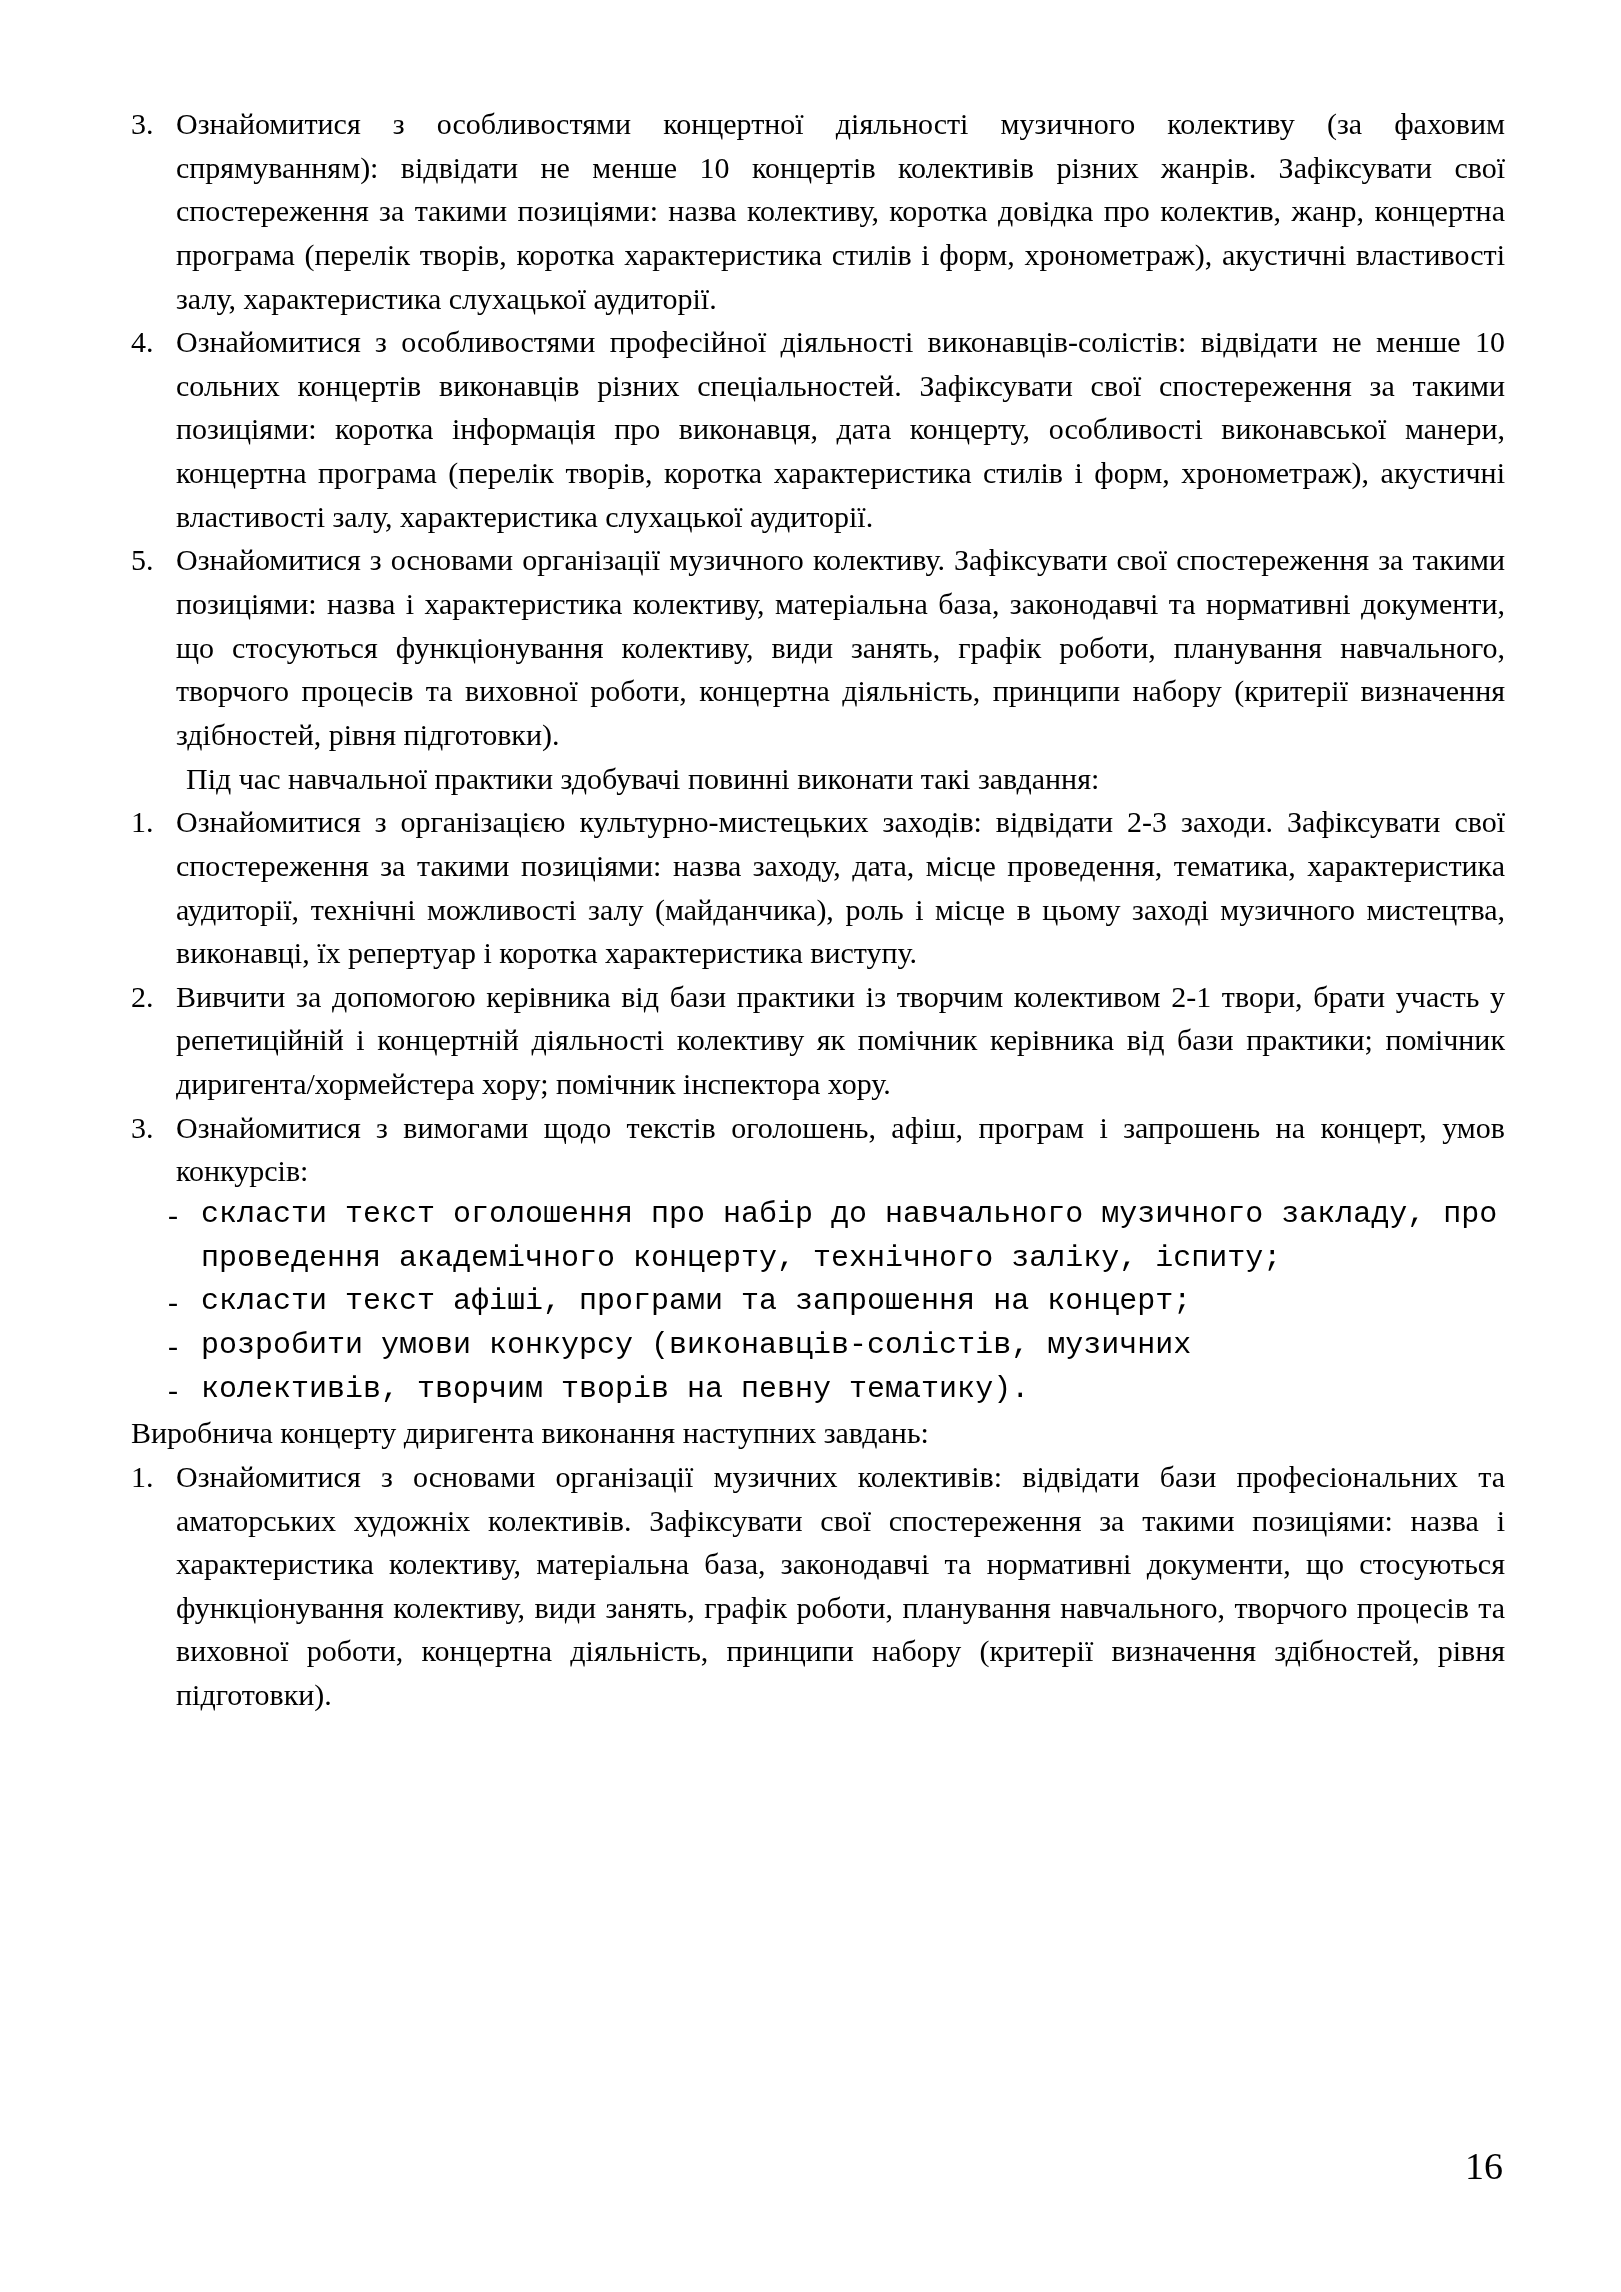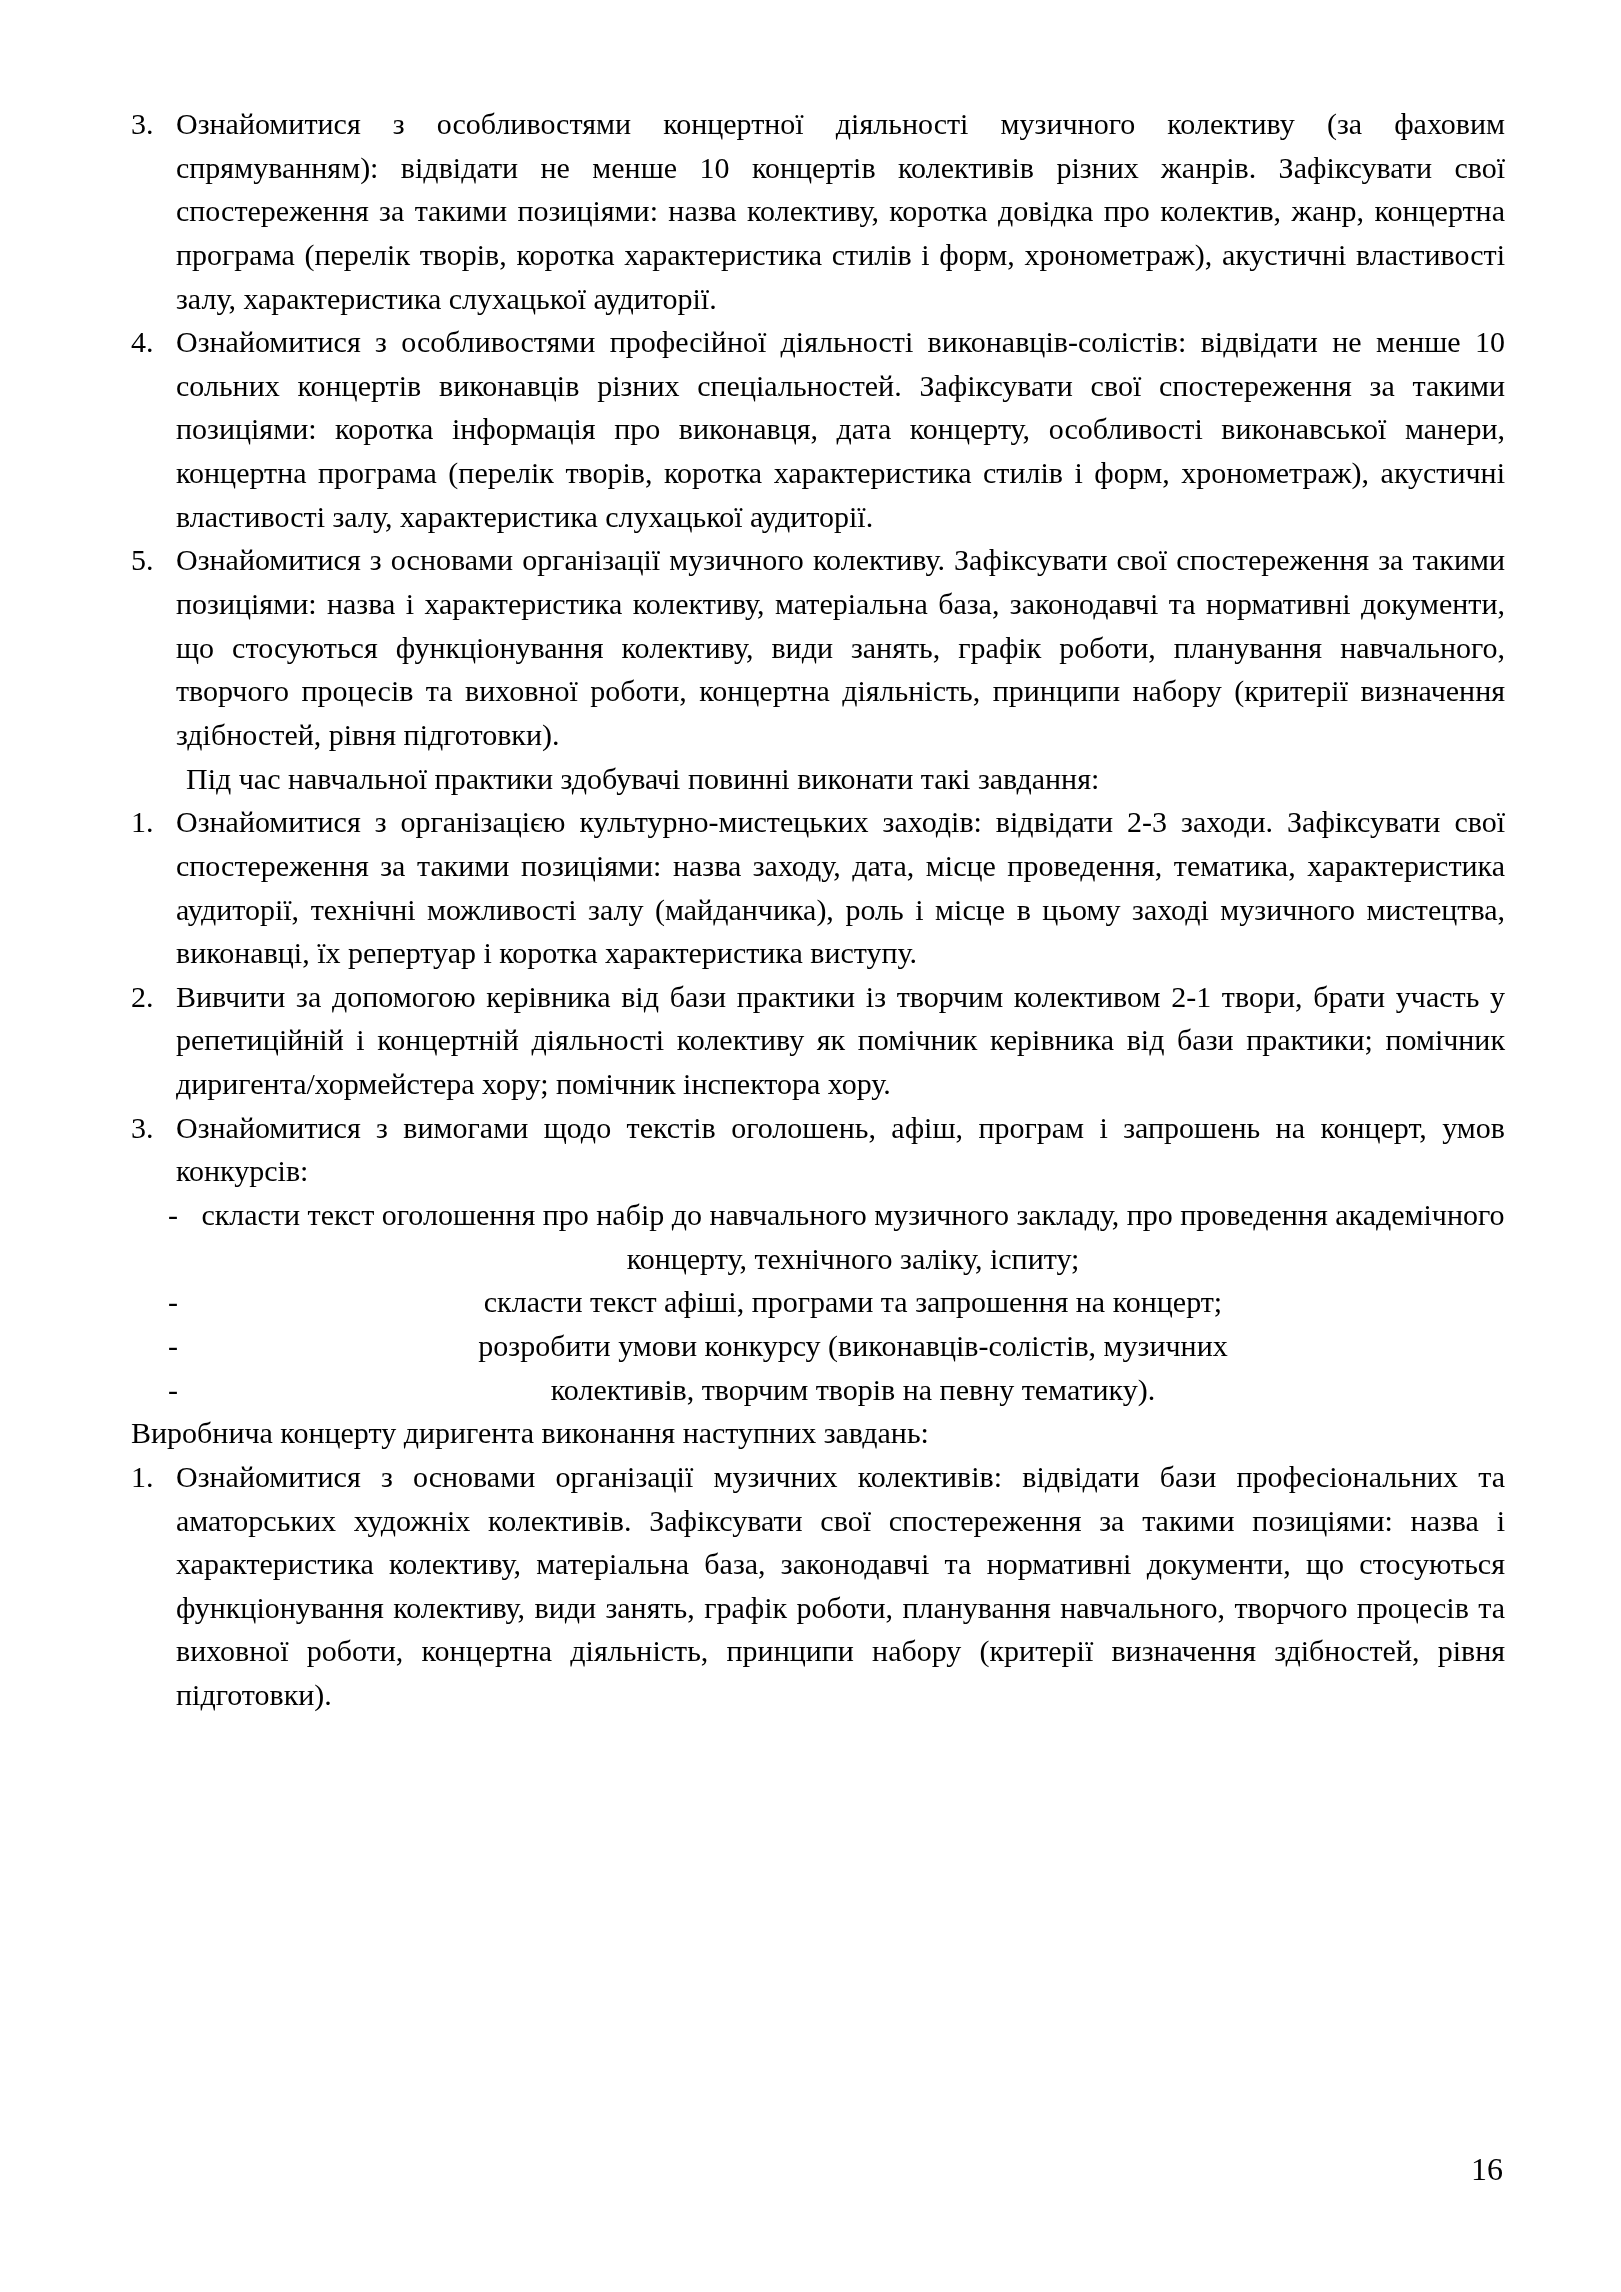--- a/index.html
+++ b/index.html
@@ -73,30 +73,31 @@
     margin: 0;
   }
   .dash-item .dash {
     flex: 0 0 auto;
     width: 33px;
     margin-left: 37px;
     text-align: left;
   }
   .dash-item .dashtext {
     flex: 1 1 auto;
-    text-align: center;
+    text-align: left;
+    font-family: Liberation Mono, monospace;
   }
 
   b, .bold { font-weight: normal; }
 
   .page-number {
     position: absolute;
     right: 118px;
     bottom: 108px;
-    font-size: 32px;
+    font-size: 38px;
     line-height: 1;
   }
 </style>
 </head>
 <body>
 
 <div class="page">
 
   <div class="doc-body">
 

